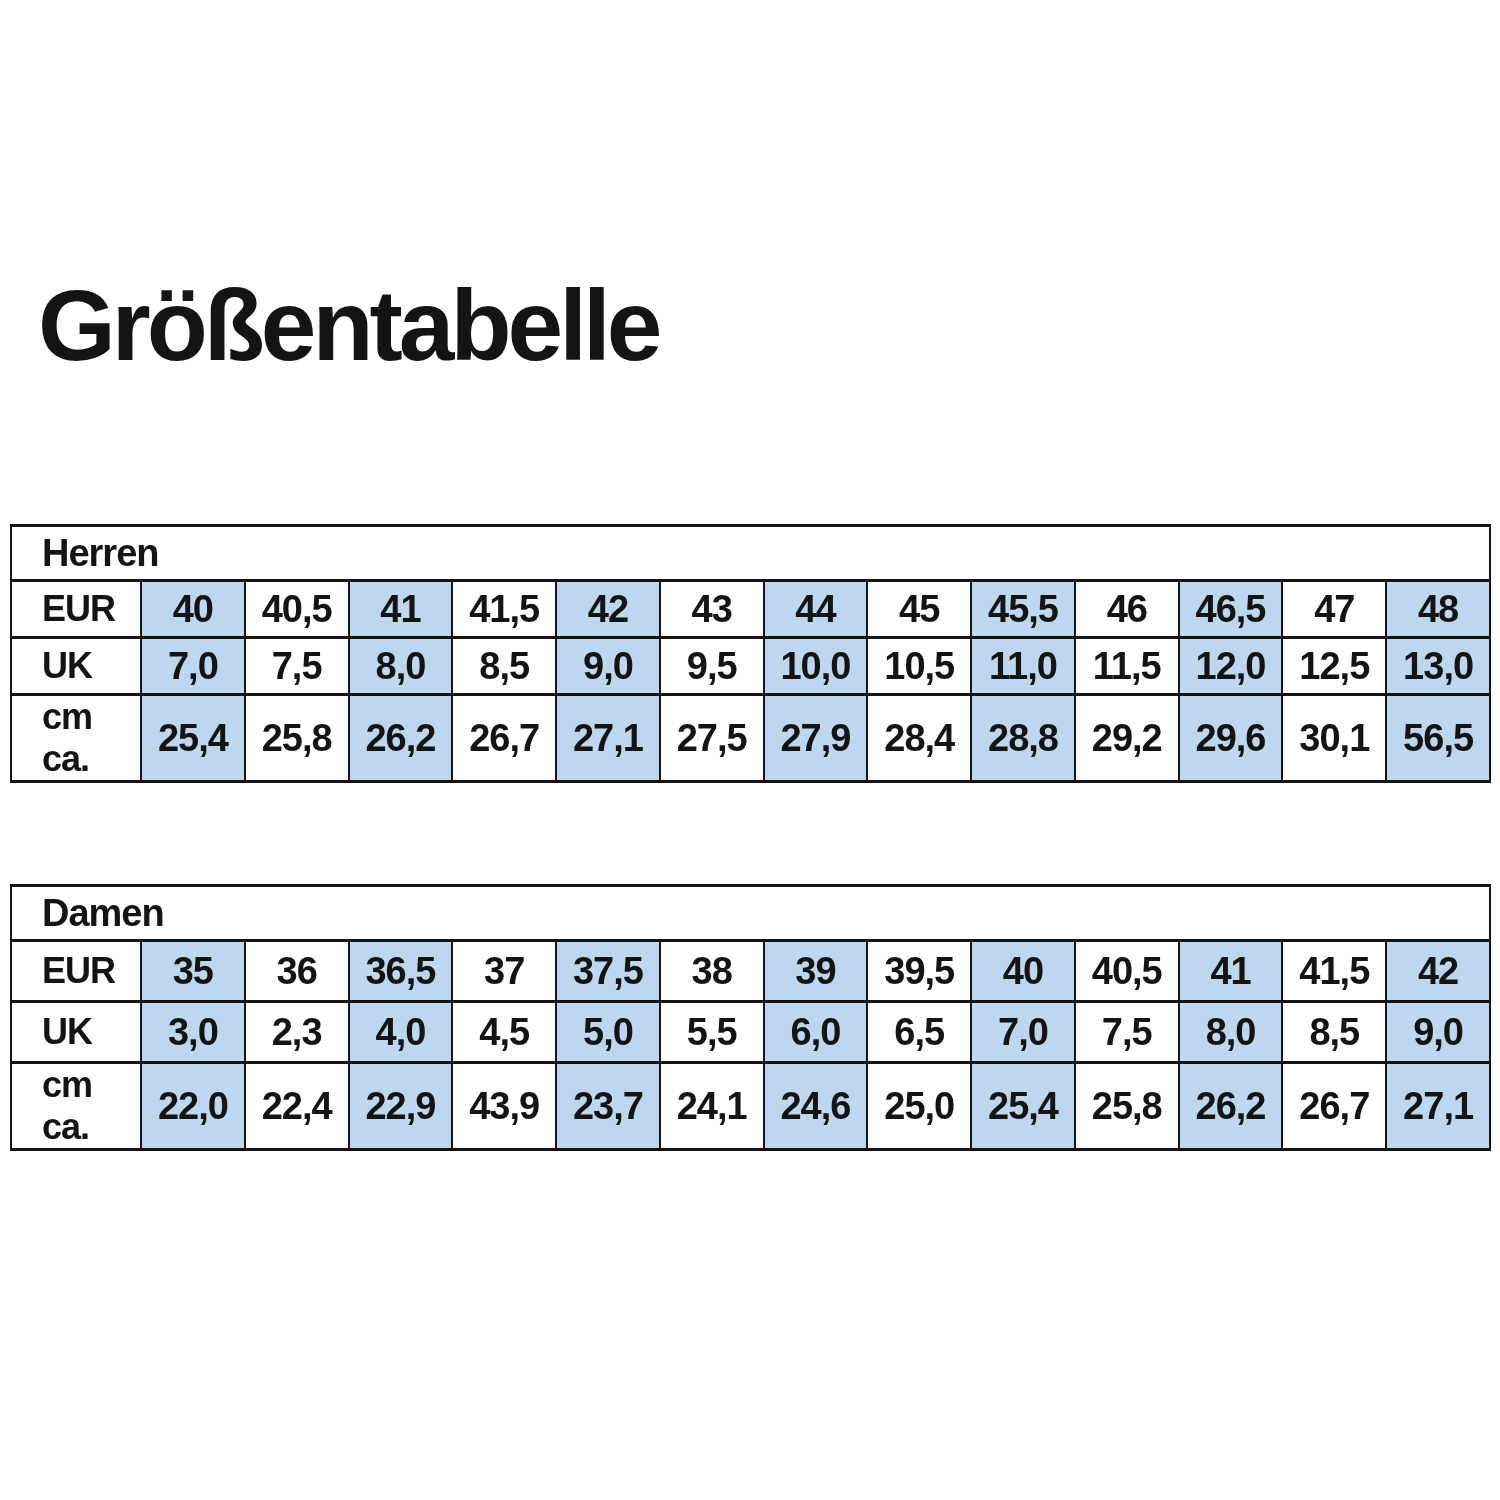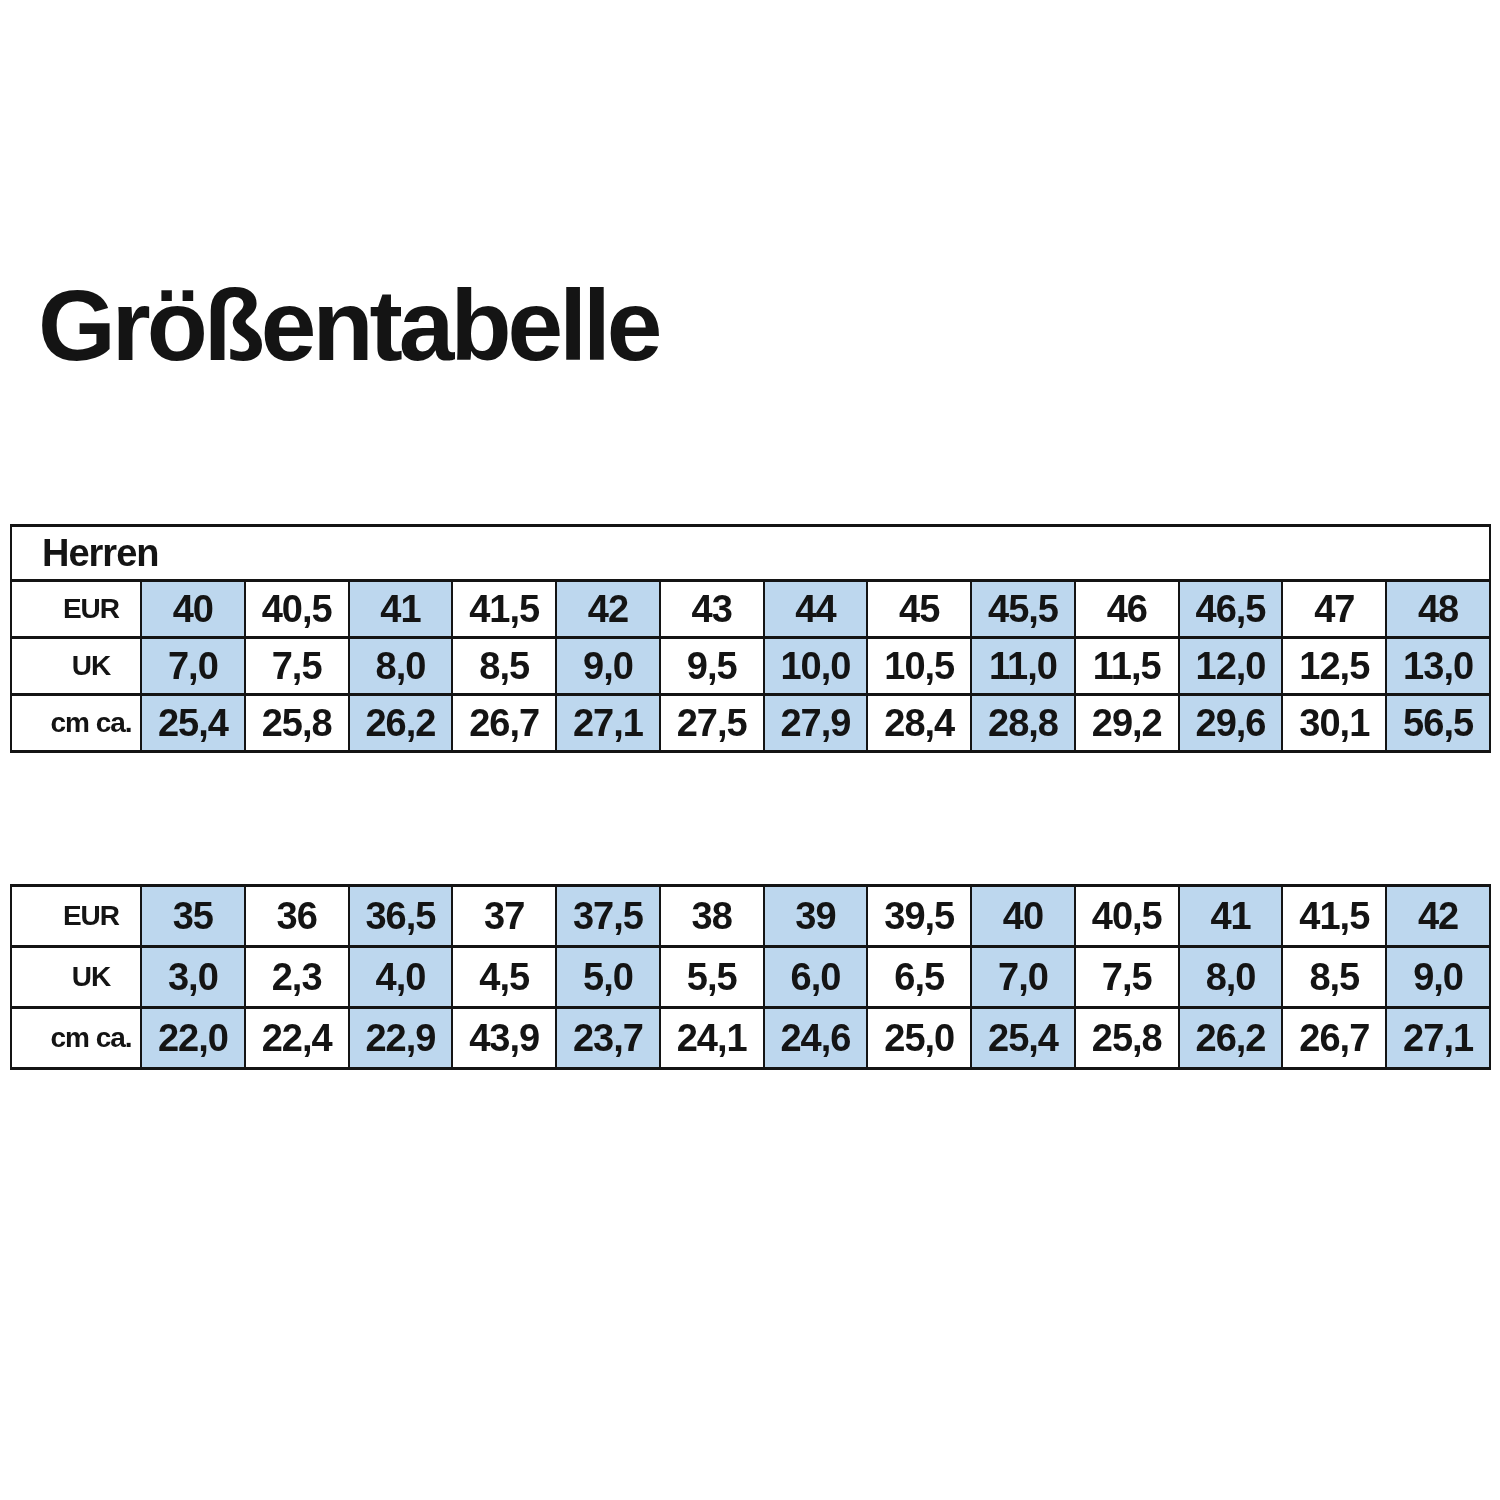--- a/index.html
+++ b/index.html
@@ -51,23 +51,23 @@
     letter-spacing: -1px;
     background: #ffffff;
   }
   td.group {
     height: 52px;
     text-align: left;
     padding-left: 30px;
     font-size: 38px;
   }
   td.label {
-    text-align: center;
+    text-align: left;
     padding-left: 30px;
-    font-size: 28px;
+    font-size: 36px;
   }
   #herren-table td.label, #herren-table td.val { height: 54px; }
   #damen-table  td.label, #damen-table  td.val { height: 58px; }
   td.hl { background: var(--hl, #bdd7ee); }
   col.c-label { width: 130px; }
 </style>
 </head>
 <body>
 
 <div class="canvas">
@@ -157,20 +157,23 @@
         <col>
         <col>
         <col>
         <col>
         <col>
         <col>
         <col>
         <col>
       </colgroup>
     <tbody>
+      <tr>
+        <td class="group" colspan="14">Damen</td>
+      </tr>
     <tr>
           <td class="label">EUR</td>
           <td class="val hl">35</td>
           <td class="val">36</td>
           <td class="val hl">36,5</td>
           <td class="val">37</td>
           <td class="val hl">37,5</td>
           <td class="val">38</td>
           <td class="val hl">39</td>
           <td class="val">39,5</td>

